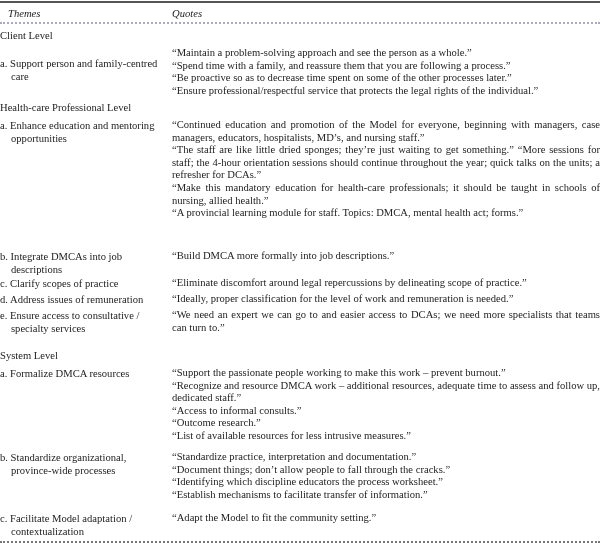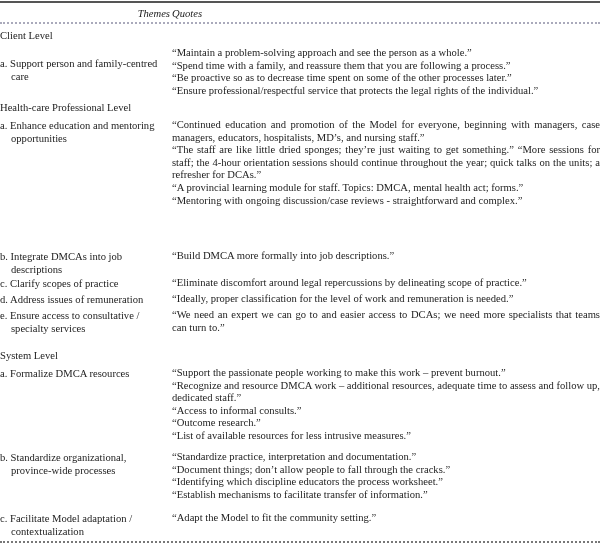--- a/index.html
+++ b/index.html
@@ -5,21 +5,21 @@
   html, body { margin: 0; padding: 0; background: #ffffff; }
   body {
     width: 600px; height: 543px; overflow: hidden; position: relative;
     font-family: "Liberation Serif", "DejaVu Serif", serif;
     font-size: 10.6px; color: #222;
   }
   .rule-top { position: absolute; left: 0; top: 1px; width: 600px; height: 2px; background: #555; }
   .rule-head { position: absolute; left: 0; top: 22px; width: 600px; height: 0; border-top: 2px dotted #aab; }
   .rule-bottom { position: absolute; left: 0; top: 541px; width: 600px; height: 0; border-top: 2px dotted #777; }
   .hdr { position: absolute; top: 7px; font-style: italic; line-height: 13px; }
-  .hdr-themes { left: 0; width: 170px; text-align: right; }
+  .hdr-themes { left: 8px; width: 170px; text-align: left; }
   .hdr-quotes { left: 172px; width: 428px; text-align: left; }
   .section { position: absolute; left: 0; line-height: 13px; }
   .theme { position: absolute; left: 0; width: 168px; line-height: 13px; padding-left: 11px; text-indent: -11px; box-sizing: border-box; }
   .quotes { position: absolute; left: 172px; width: 428px; line-height: 12.6px; text-align: justify; }
   .quote { display: block; }
 </style>
 </head>
 <body>
 
 <div class="rule-top"></div>
@@ -34,22 +34,22 @@
   <span class="quote">“Spend time with a family, and reassure them that you are following a process.”</span>
   <span class="quote">“Be proactive so as to decrease time spent on some of the other processes later.”</span>
   <span class="quote">“Ensure professional/respectful service that protects the legal rights of the individual.”</span>
 </div>
 
 <div class="section" style="top:101px">Health-care Professional Level</div>
 <div class="theme" style="top:119px">a. Enhance education and mentoring opportunities</div>
 <div class="quotes" style="top:119px">
   <span class="quote">“Continued education and promotion of the Model for everyone, beginning with managers, case managers, educators, hospitalists, MD’s, and nursing staff.”</span>
   <span class="quote">“The staff are like little dried sponges; they’re just waiting to get something.” “More sessions for staff; the 4-hour orientation sessions should continue throughout the year; quick talks on the units; a refresher for DCAs.”</span>
+  <span class="quote">“Make this mandatory education for health-care professionals; it should be taught in schools of nursing, allied health.”</span>
   <span class="quote">“A provincial learning module for staff. Topics: DMCA, mental health act; forms.”</span>
-  <span class="quote">“Mentoring with ongoing discussion/case reviews - straightforward and complex.”</span>
 </div>
 
 <div class="theme" style="top:250px">b. Integrate DMCAs into job descriptions</div>
 <div class="quotes" style="top:250px">
   <span class="quote">“Build DMCA more formally into job descriptions.”</span>
 </div>
 
 <div class="theme" style="top:277px">c. Clarify scopes of practice</div>
 <div class="quotes" style="top:277px">
   <span class="quote">“Eliminate discomfort around legal repercussions by delineating scope of practice.”</span>

